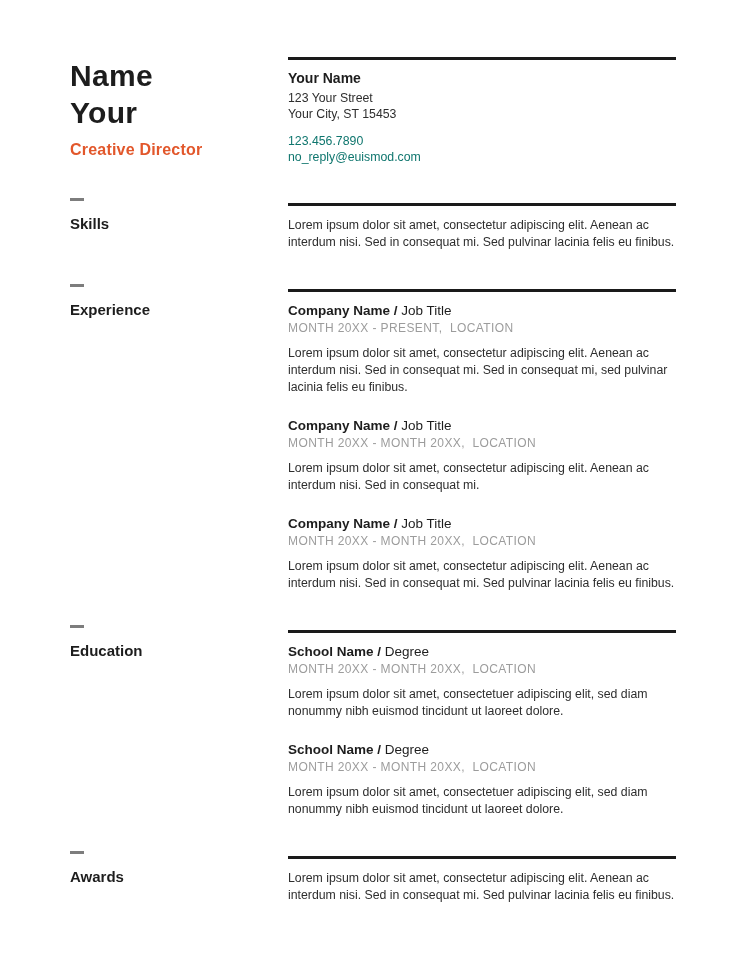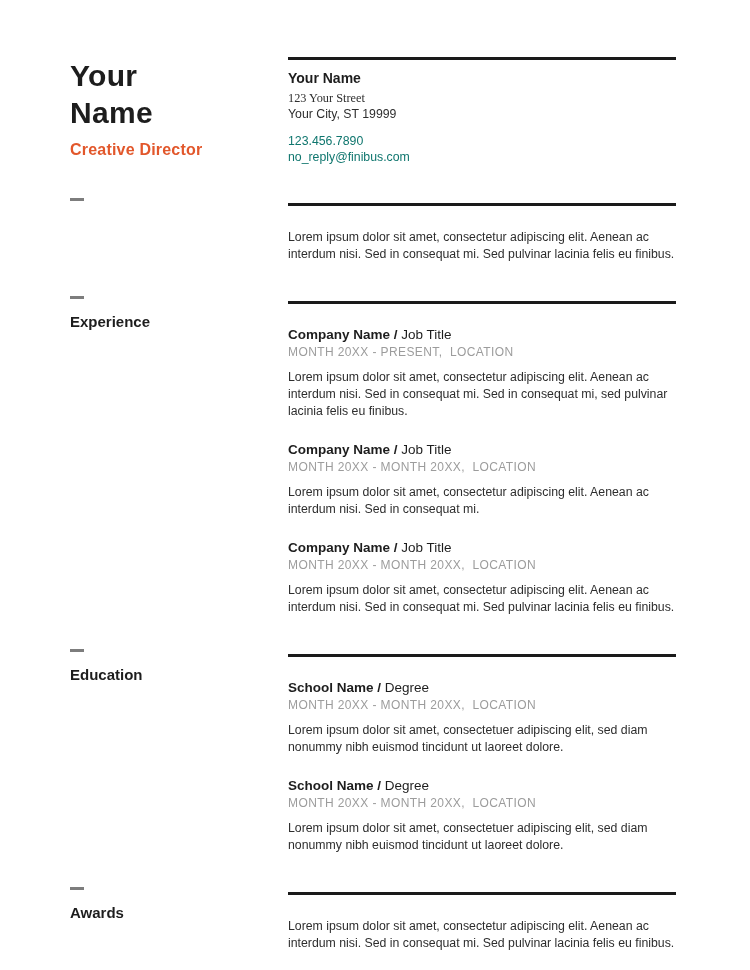--- a/index.html
+++ b/index.html
@@ -31,36 +31,36 @@
   }
   .rule {
     height: 3px; background: #1a1a1a; width: 100%;
   }
   .contact-name {
     margin-top: 10px; font-size: 14px; font-weight: 700; color: #1d1d1d;
   }
   .contact-line {
     font-size: 12.3px; line-height: 16px; color: #2e2e2e;
   }
-  .contact-line.first { margin-top: 4px; font-family: Liberation Serif, serif; }
+  .contact-line.first { margin-top: 4px; }
   .contact-accent {
     font-size: 12.3px; line-height: 16px; color: #0f766e;
   }
   .contact-accent.first { margin-top: 11px; }
 
   
   .section { margin-top: 38px; }
   .dash {
     width: 14px; height: 3px; background: #7d7d7d;
     margin-top: -5px; margin-bottom: 14px;
   }
   .section-label {
     font-size: 15px; font-weight: 700; color: #1d1d1d;
   }
-  .section-body-pad { padding-top: 23px; }
+  .section-body-pad { padding-top: 11px; }
   .body-text {
     font-size: 12.3px; line-height: 17px; color: #2e2e2e;
   }
 
   
   .entry { margin-top: 0; }
   .entry + .entry { margin-top: 22px; }
   .entry-title { font-size: 13.5px; color: #1d1d1d; }
   .entry-title b { font-weight: 700; text-align: center; }
   .entry-meta {
@@ -72,38 +72,39 @@
   }
 </style>
 </head>
 <body>
 
 <div class="page">
 
   <div class="row">
     <div class="col-left">
       <div class="big-name">
+        <span>Name</span>
         <span>Your</span>
-        <span>Name</span>
       </div>
       <div class="role-title">Creative Director</div>
     </div>
     <div class="col-right">
       <div class="rule"></div>
       <div class="contact-name">Your Name</div>
       <div class="contact-line first">123 Your Street</div>
-      <div class="contact-line">Your City, ST 19999</div>
+      <div class="contact-line">Your City, ST 15453</div>
       <div class="contact-accent first">123.456.7890</div>
-      <div class="contact-accent">no_reply@finibus.com</div>
+      <div class="contact-accent">no_reply@euismod.com</div>
     </div>
   </div>
 
   <div class="row section">
     <div class="col-left">
       <div class="dash"></div>
+      <div class="section-label">Skills</div>
     </div>
     <div class="col-right">
       <div class="rule"></div>
       <div class="section-body-pad">
         <div class="body-text">Lorem ipsum dolor sit amet, consectetur adipiscing elit. Aenean ac interdum nisi. Sed in consequat mi. Sed pulvinar lacinia felis eu finibus.</div>
       </div>
     </div>
   </div>
 
   <div class="row section">

